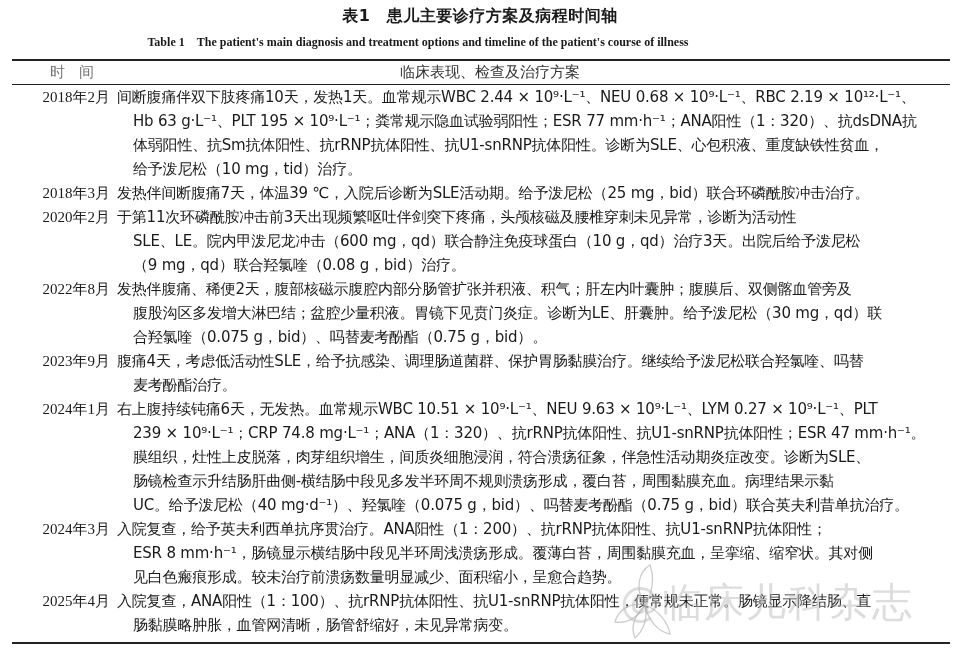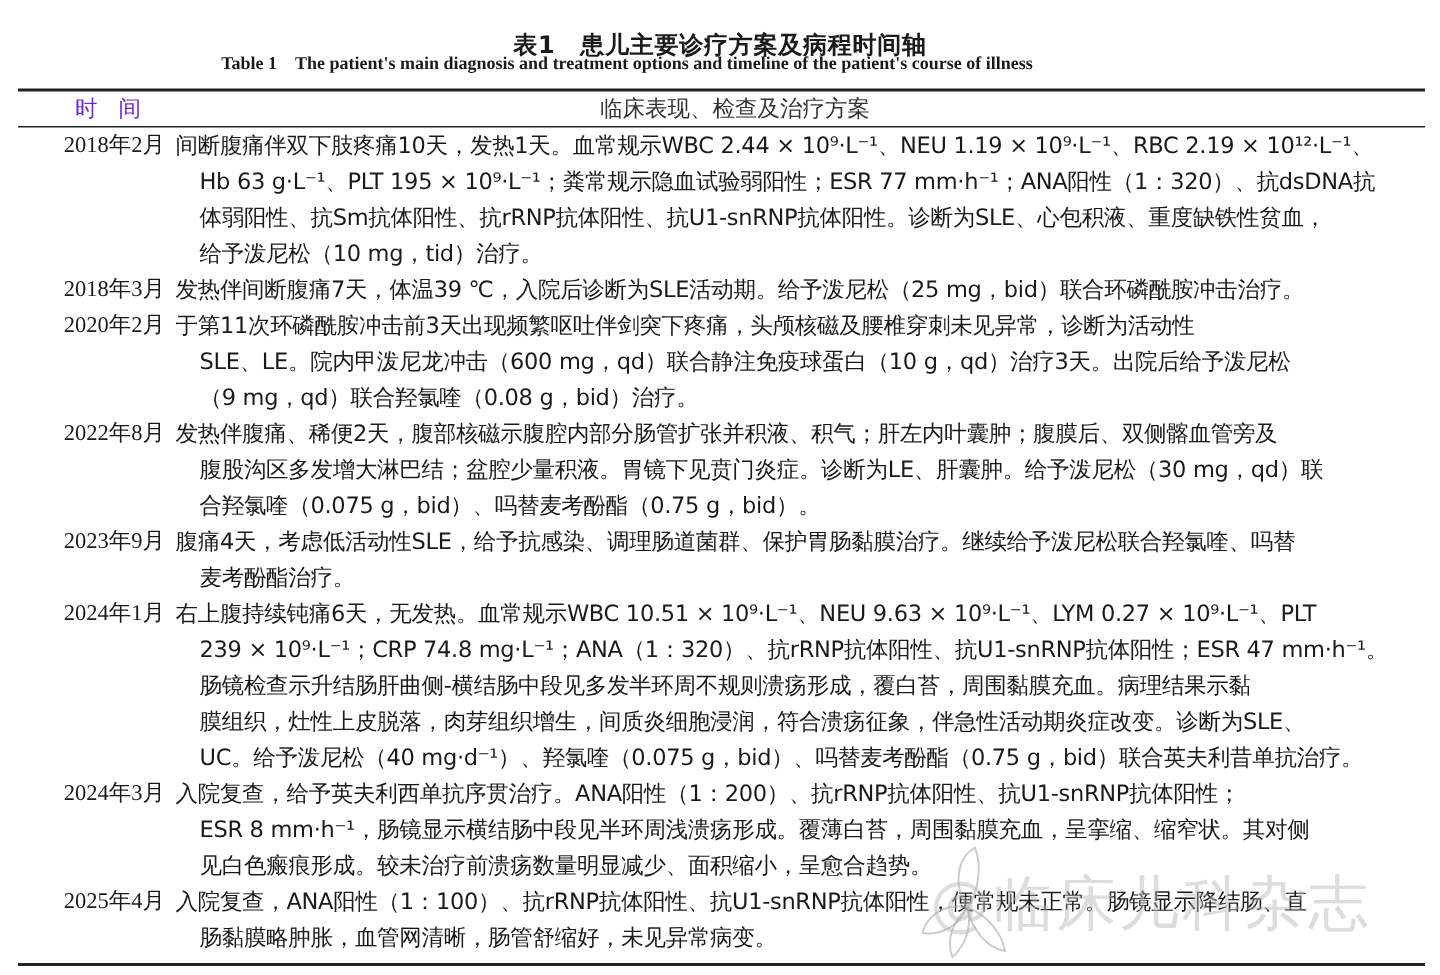--- a/index.html
+++ b/index.html
@@ -5,34 +5,34 @@
   html, body { margin: 0; padding: 0; }
   body {
     width: 960px; height: 650px; overflow: hidden;
     background: #ffffff; color: #1a1a1a;
     font-family: "DejaVu Serif", "Liberation Serif", serif;
     position: relative;
   }
   .title-cn {
     position: absolute; top: 6px; left: 0; width: 960px;
     text-align: center; font-family: "DejaVu Sans", sans-serif;
-    font-weight: bold; font-size: 16px; letter-spacing: 0.5px; margin-top: 14px;
+    font-weight: bold; font-size: 16px; letter-spacing: 0.5px;
   }
   .title-en {
     position: absolute; top: 34px; left: 0; width: 836px;
     text-align: center; font-family: "Liberation Serif", serif;
     font-weight: bold; font-size: 12px;
   }
   .rule { position: absolute; left: 12px; width: 938px; background: #222; }
   .rule.top { top: 59px; height: 2px; }
   .rule.mid { top: 84px; height: 1px; }
   .rule.bot { top: 642px; height: 2px; }
   .hdr-time {
     position: absolute; top: 63px; left: 50px; font-size: 15px;
-    font-family: "DejaVu Sans", sans-serif; letter-spacing: 14px; color:#6d28d9;
+    font-family: "DejaVu Sans", sans-serif; letter-spacing: 14px; color:#737373;
   }
   .hdr-content {
     position: absolute; top: 63px; left: 400px; font-size: 15px;
     font-family: Liberation Serif, serif; color:#333;
   }
   .row { position: absolute; left: 0; width: 960px; }
   .date {
     position: absolute; left: 20px; width: 90px; font-size: 15px;
     line-height: 24px; font-family: "Liberation Serif", serif; white-space: nowrap; text-align: right;
   }
@@ -57,21 +57,21 @@
 
 <div class="rule top"></div>
 <div class="hdr-time">时间</div>
 <div class="hdr-content">临床表现、检查及治疗方案</div>
 <div class="rule mid"></div>
 
 <div id="rows">
     <div class="row" style="top: 85px;">
       <div class="date">2018年2月</div>
       <div class="content">
-        <span class="line">间断腹痛伴双下肢疼痛10天，发热1天。血常规示WBC 2.44 × 10⁹·L⁻¹、NEU 1.19 × 10⁹·L⁻¹、RBC 2.19 × 10¹²·L⁻¹、</span>
+        <span class="line">间断腹痛伴双下肢疼痛10天，发热1天。血常规示WBC 2.44 × 10⁹·L⁻¹、NEU 0.68 × 10⁹·L⁻¹、RBC 2.19 × 10¹²·L⁻¹、</span>
         <span class="line indent">Hb 63 g·L⁻¹、PLT 195 × 10⁹·L⁻¹；粪常规示隐血试验弱阳性；ESR 77 mm·h⁻¹；ANA阳性（1：320）、抗dsDNA抗</span>
         <span class="line indent">体弱阳性、抗Sm抗体阳性、抗rRNP抗体阳性、抗U1-snRNP抗体阳性。诊断为SLE、心包积液、重度缺铁性贫血，</span>
         <span class="line indent">给予泼尼松（10 mg，tid）治疗。</span>
       </div>
     </div>
     <div class="row" style="top: 181px;">
       <div class="date">2018年3月</div>
       <div class="content">
         <span class="line">发热伴间断腹痛7天，体温39 ℃，入院后诊断为SLE活动期。给予泼尼松（25 mg，bid）联合环磷酰胺冲击治疗。</span>
       </div>
@@ -97,22 +97,22 @@
       <div class="content">
         <span class="line">腹痛4天，考虑低活动性SLE，给予抗感染、调理肠道菌群、保护胃肠黏膜治疗。继续给予泼尼松联合羟氯喹、吗替</span>
         <span class="line indent">麦考酚酯治疗。</span>
       </div>
     </div>
     <div class="row" style="top: 397px;">
       <div class="date">2024年1月</div>
       <div class="content">
         <span class="line">右上腹持续钝痛6天，无发热。血常规示WBC 10.51 × 10⁹·L⁻¹、NEU 9.63 × 10⁹·L⁻¹、LYM 0.27 × 10⁹·L⁻¹、PLT</span>
         <span class="line indent">239 × 10⁹·L⁻¹；CRP 74.8 mg·L⁻¹；ANA（1：320）、抗rRNP抗体阳性、抗U1-snRNP抗体阳性；ESR 47 mm·h⁻¹。</span>
+        <span class="line indent">膜组织，灶性上皮脱落，肉芽组织增生，间质炎细胞浸润，符合溃疡征象，伴急性活动期炎症改变。诊断为SLE、</span>
         <span class="line indent">肠镜检查示升结肠肝曲侧-横结肠中段见多发半环周不规则溃疡形成，覆白苔，周围黏膜充血。病理结果示黏</span>
-        <span class="line indent">膜组织，灶性上皮脱落，肉芽组织增生，间质炎细胞浸润，符合溃疡征象，伴急性活动期炎症改变。诊断为SLE、</span>
         <span class="line indent">UC。给予泼尼松（40 mg·d⁻¹）、羟氯喹（0.075 g，bid）、吗替麦考酚酯（0.75 g，bid）联合英夫利昔单抗治疗。</span>
       </div>
     </div>
     <div class="row" style="top: 517px;">
       <div class="date">2024年3月</div>
       <div class="content">
         <span class="line">入院复查，给予英夫利西单抗序贯治疗。ANA阳性（1：200）、抗rRNP抗体阳性、抗U1-snRNP抗体阳性；</span>
         <span class="line indent">ESR 8 mm·h⁻¹，肠镜显示横结肠中段见半环周浅溃疡形成。覆薄白苔，周围黏膜充血，呈挛缩、缩窄状。其对侧</span>
         <span class="line indent">见白色瘢痕形成。较未治疗前溃疡数量明显减少、面积缩小，呈愈合趋势。</span>
       </div>

